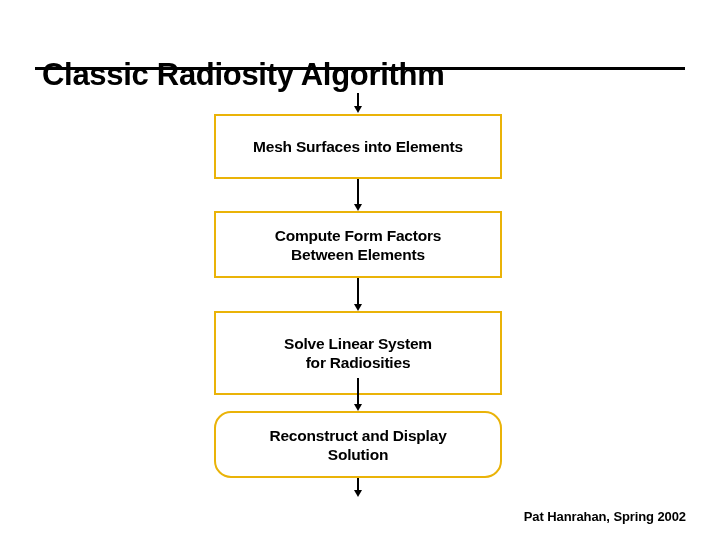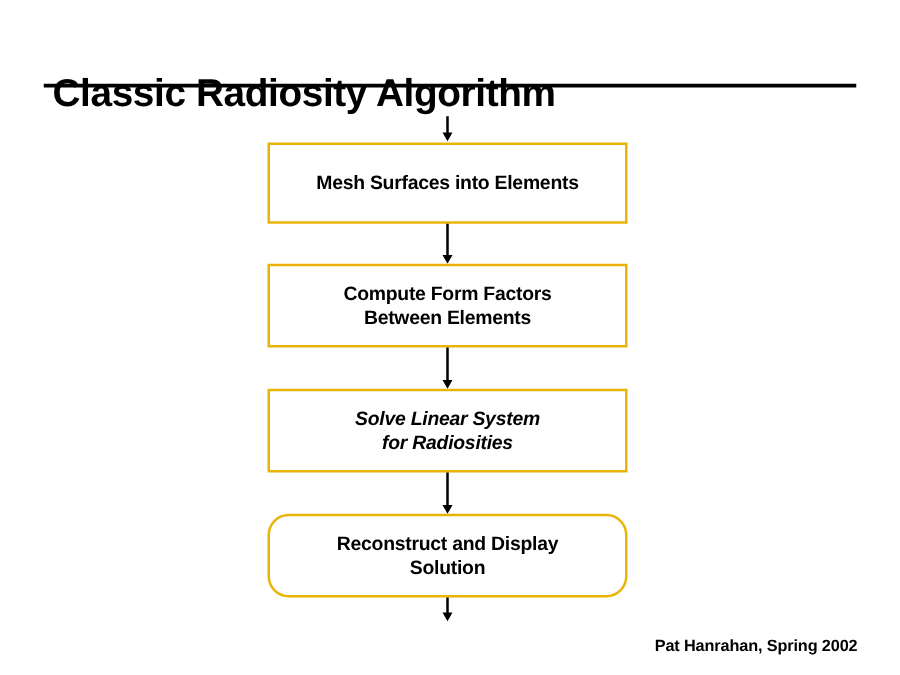--- a/index.html
+++ b/index.html
@@ -75,21 +75,21 @@
     font-size: 15.5px;
     font-weight: bold;
     color: #000000;
     line-height: 19px;
     letter-spacing: -0.2px;
     white-space: pre-line;
   }
 
   #box-0 { top: 114px; height: 65px; }
   #box-1 { top: 211px; height: 67px; }
-  #box-2 { top: 311px; height: 67px; font-style: italic; }
+  #box-2 { top: 311px; height: 84px; }
   #box-3 { top: 411px; height: 67px; border-radius: 17px; }
 
   
   .arrow {
     position: absolute;
     left: 357px;
     width: 2px;
   }
   .arrow .shaft {
     position: absolute;

